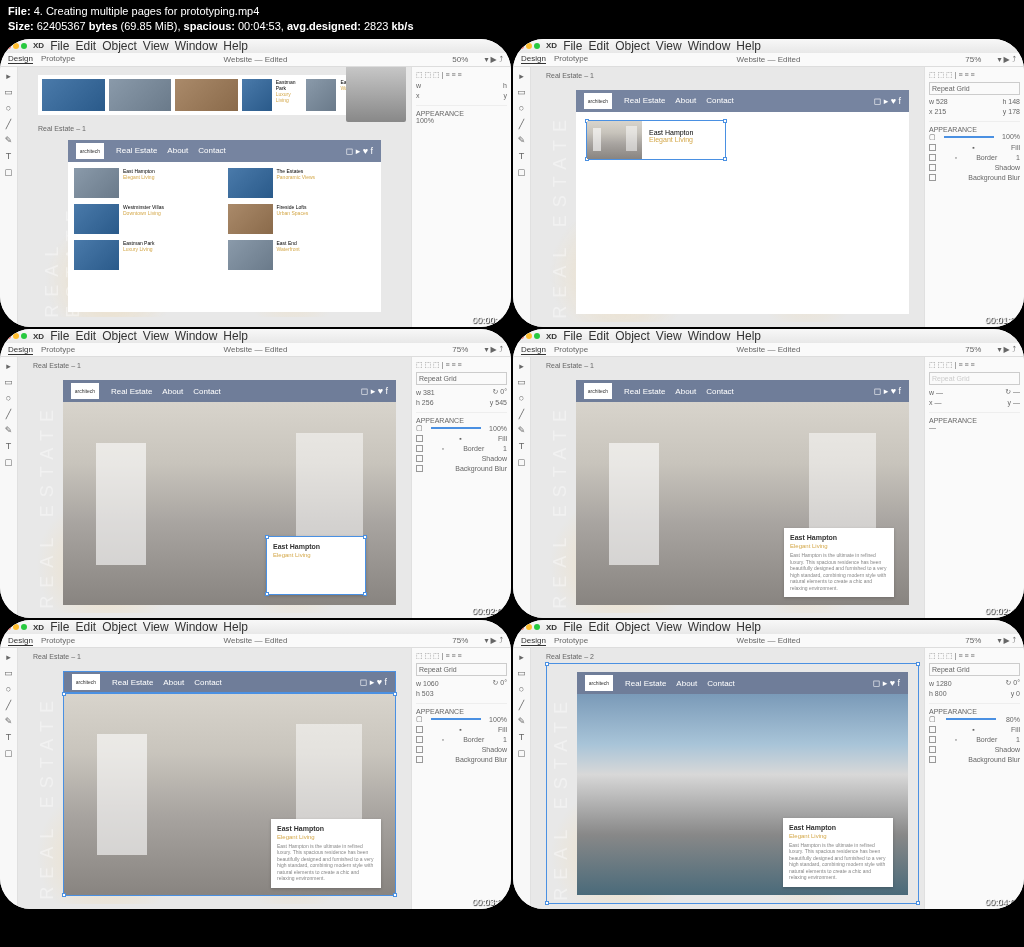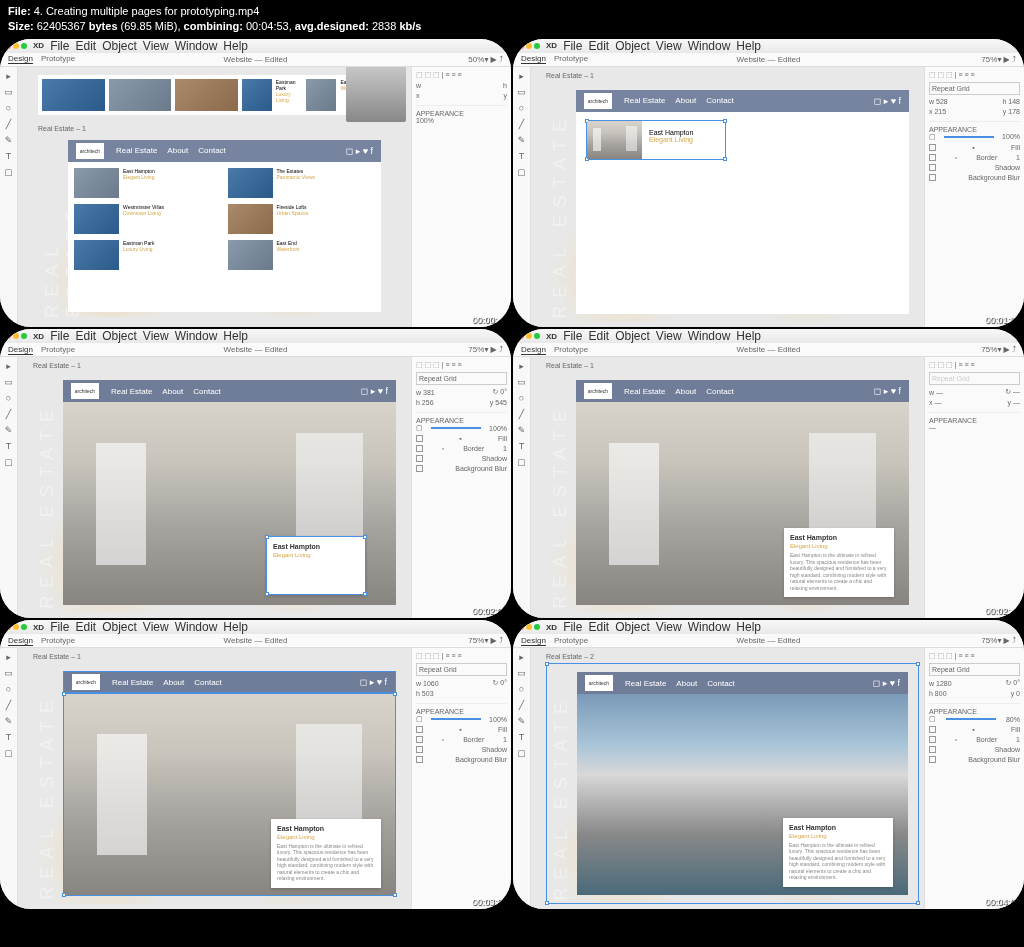--- a/index.html
+++ b/index.html
@@ -17,21 +17,21 @@
 .dot { width: 6px; height: 6px; border-radius: 50%; }
 .dot.r { background: #ff5f56; }
 .dot.y { background: #ffbd2e; }
 .dot.g { background: #27c93f; }
 .mac-bar span { font-size: 12px; }
 
 .app-header { height: 14px; background: #fafafa; border-bottom: 1px solid #ddd; display: flex; align-items: center; padding: 0 8px; font-size: 8px; color: #666; justify-content: space-between; }
 .tabs { display: flex; gap: 8px; }
 .tabs span:first-child { color: #333; border-bottom: 1px solid #333; }
 .center-title { position: absolute; left: 50%; transform: translateX(-50%); }
-.zoom-controls { display: flex; gap: 0; align-items: center; margin-left: 36px; }
+.zoom-controls { display: flex; gap: 16px; align-items: center; margin-left: 36px; }
 
 .workspace { flex: 1; display: flex; position: relative; }
 .toolbar { width: 18px; background: #f8f8f8; border-right: 1px solid #e0e0e0; display: flex; flex-direction: column; align-items: center; padding-top: 4px; gap: 6px; }
 .tool { width: 10px; height: 10px; color: #666; font-size: 9px; display: flex; align-items: center; justify-content: center; }
 
 .canvas-area { flex: 1; background: #e8e8e8; position: relative; overflow: hidden; }
 .props-panel { width: 100px; background: #fafafa; border-left: 1px solid #e0e0e0; padding: 4px; font-size: 7px; color: #666; }
 .prop-row { display: flex; justify-content: space-between; margin-bottom: 3px; align-items: center; }
 .prop-section { margin-top: 6px; padding-top: 4px; border-top: 1px solid #eee; }
 .checkbox { width: 7px; height: 7px; border: 1px solid #999; display: inline-block; }
@@ -69,21 +69,21 @@
 .selection-box { position: absolute; border: 1px solid #4a90e2; }
 .handle { width: 4px; height: 4px; background: #fff; border: 1px solid #4a90e2; position: absolute; }
 
 .timestamp { position: absolute; bottom: 2px; right: 4px; color: #fff; font-size: 9px; text-shadow: 1px 1px 1px #000; }
 </style>
 </head>
 <body>
 
 <div class="header-text">
   <div><b>File:</b> <span>4. Creating multiple pages for prototyping.mp4</span></div>
-  <div><b>Size:</b> <span>62405367</span> <b>bytes</b> <span>(69.85 MiB),</span> <b>combining:</b> <span>00:04:53,</span> <b>avg.designed:</b> <span>2838</span> <b>kb/s</b></div>
+  <div><b>Size:</b> <span>62405367</span> <b>bytes</b> <span>(69.85 MiB),</span> <b>spacious:</b> <span>00:04:53,</span> <b>avg.designed:</b> <span>2823</span> <b>kb/s</b></div>
 </div>
 
 <div class="grid">
 
 <div class="panel">
 <div class="mac-bar">
   <div class="traffic">
           <div class="dot r"></div>
           <div class="dot y"></div>
           <div class="dot g"></div>

